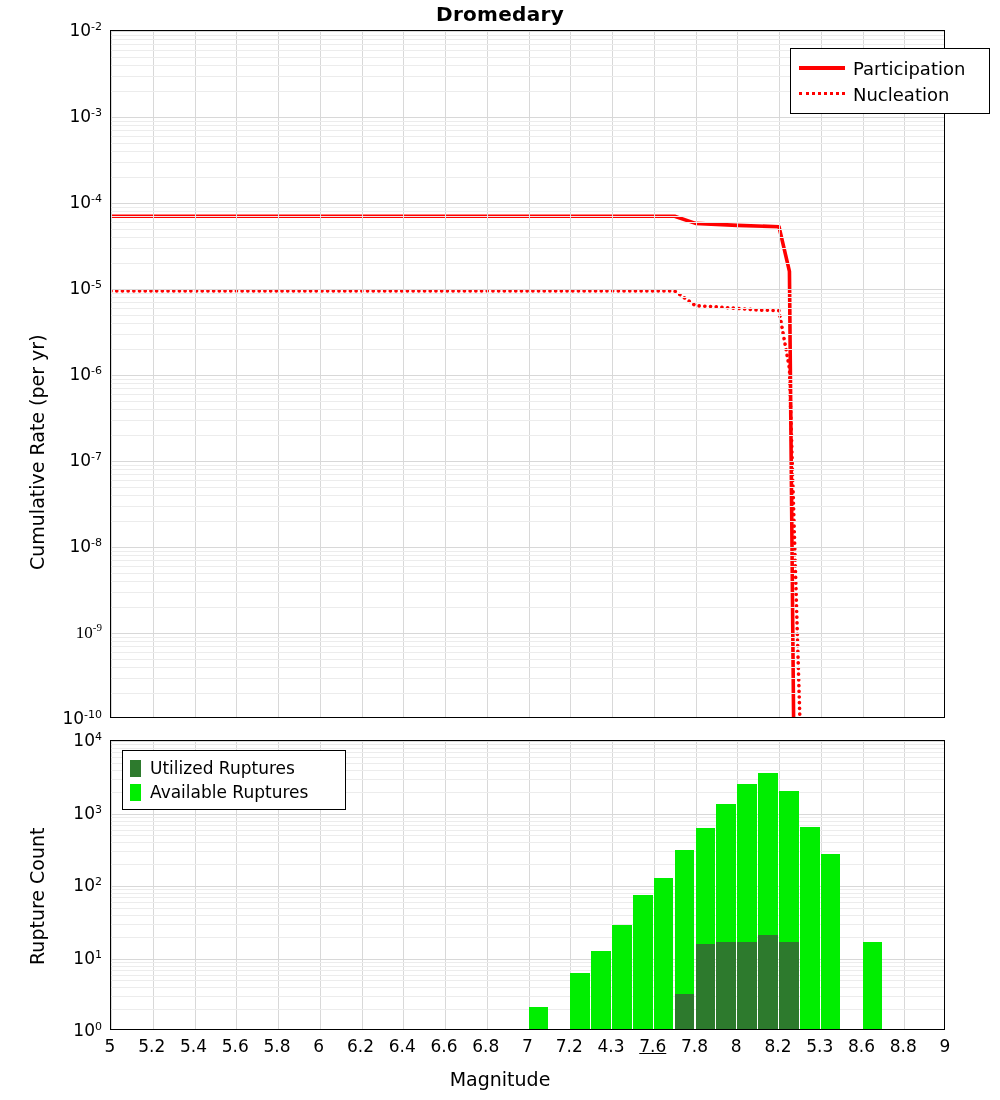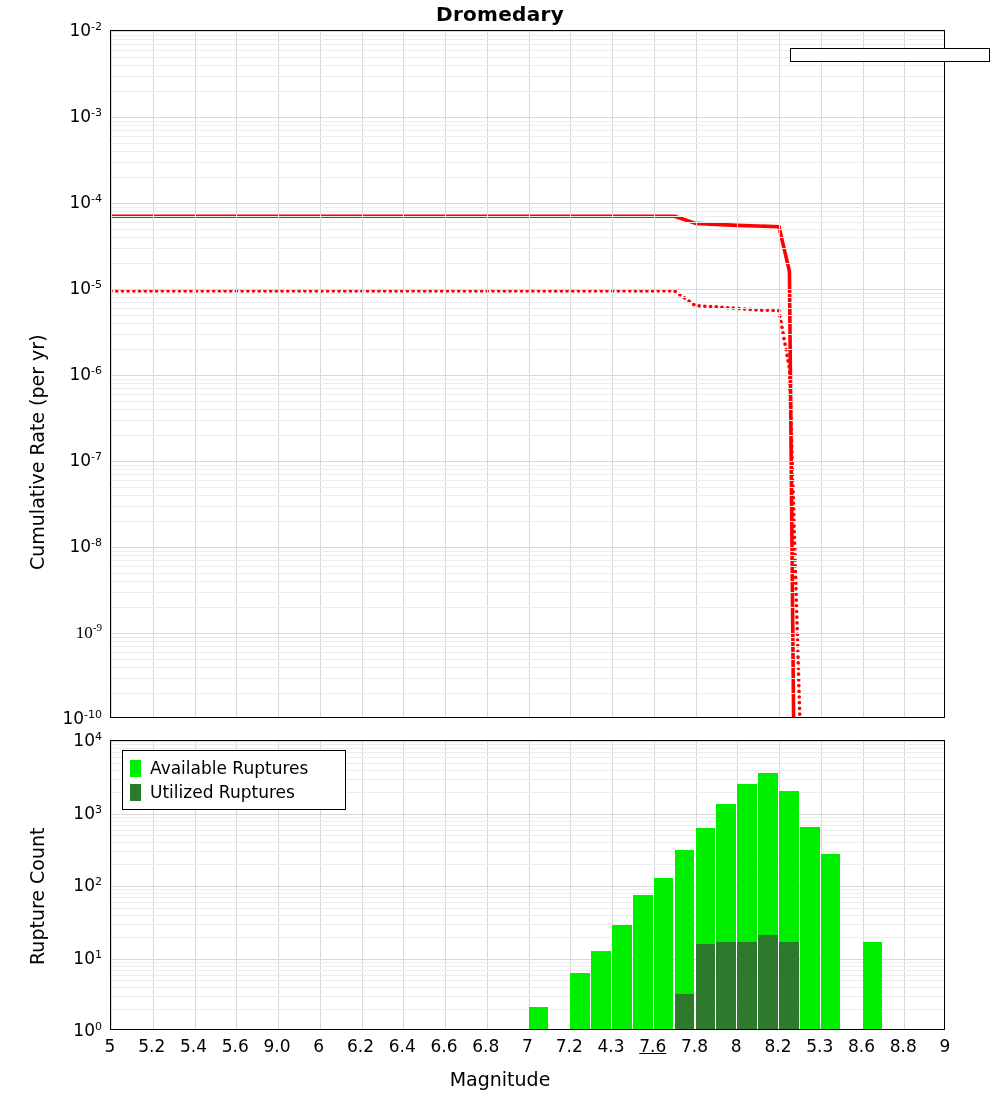--- a/index.html
+++ b/index.html
@@ -268,20 +268,32 @@
       <div class="tick-label y" style="left: 14px; width: 88px; top: 374px;">10<span class="exp">-6</span></div>
       <div class="tick-label y" style="left: 14px; width: 88px; top: 460px;">10<span class="exp">-7</span></div>
       <div class="tick-label y" style="left: 14px; width: 88px; top: 546px;">10<span class="exp">-8</span></div>
       <div class="tick-label y" style="left: 14px; width: 88px; top: 632px; font-family: Liberation Serif, serif;">10<span class="exp">-9</span></div>
       <div class="tick-label y" style="left: 14px; width: 88px; top: 718px;">10<span class="exp">-10</span></div>
     </div>
 
   <div class="axis-title-y" style="left:26px; top:570px;">Cumulative Rate (per yr)</div>
 
   <div class="legend-box" style="left:790px; top:48px; width:200px;">
+    <div class="legend-row">
+      <span class="legend-sample">
+          <span class="solid-line"></span>
+        </span>
+      <span class="legend-label">Participation</span>
+    </div>
+    <div class="legend-row">
+      <span class="legend-sample">
+          <span class="dotted-line"></span>
+        </span>
+      <span class="legend-label">Nucleation</span>
+    </div>
   </div>
 
   <div class="plot-frame" id="bottom-plot" style="left:110px; top:740px; width:835px; height:290px;">
   <div class="grid-line major-v" style="left: 0px; top: 0px; height: 290px;"></div>
       <div class="grid-line major-v" style="left: 41.75px; top: 0px; height: 290px;"></div>
       <div class="grid-line major-v" style="left: 83.5px; top: 0px; height: 290px;"></div>
       <div class="grid-line major-v" style="left: 125.25px; top: 0px; height: 290px;"></div>
       <div class="grid-line major-v" style="left: 167px; top: 0px; height: 290px;"></div>
       <div class="grid-line major-v" style="left: 208.75px; top: 0px; height: 290px;"></div>
       <div class="grid-line major-v" style="left: 250.5px; top: 0px; height: 290px;"></div>
@@ -392,21 +404,21 @@
       <div class="tick-label y" style="left: 14px; width: 88px; top: 812.5px;">10<span class="exp">3</span></div>
       <div class="tick-label y" style="left: 14px; width: 88px; top: 885px;">10<span class="exp">2</span></div>
       <div class="tick-label y" style="left: 14px; width: 88px; top: 957.5px;">10<span class="exp">1</span></div>
       <div class="tick-label y" style="left: 14px; width: 88px; top: 1030px;">10<span class="exp">0</span></div>
     </div>
   <div id="x-ticks">
       <div class="tick-label x" style="left: 110px; top: 1036px;">5</div>
       <div class="tick-label x" style="left: 151.75px; top: 1036px;">5.2</div>
       <div class="tick-label x" style="left: 193.5px; top: 1036px;">5.4</div>
       <div class="tick-label x" style="left: 235.25px; top: 1036px;">5.6</div>
-      <div class="tick-label x" style="left: 277px; top: 1036px;">9.0</div>
+      <div class="tick-label x" style="left: 277px; top: 1036px;">5.8</div>
       <div class="tick-label x" style="left: 318.75px; top: 1036px;">6</div>
       <div class="tick-label x" style="left: 360.5px; top: 1036px;">6.2</div>
       <div class="tick-label x" style="left: 402.25px; top: 1036px;">6.4</div>
       <div class="tick-label x" style="left: 444px; top: 1036px;">6.6</div>
       <div class="tick-label x" style="left: 485.75px; top: 1036px;">6.8</div>
       <div class="tick-label x" style="left: 527.5px; top: 1036px;">7</div>
       <div class="tick-label x" style="left: 569.25px; top: 1036px;">7.2</div>
       <div class="tick-label x" style="left: 611px; top: 1036px;">4.3</div>
       <div class="tick-label x" style="left: 652.75px; top: 1036px; text-decoration: underline;">7.6</div>
       <div class="tick-label x" style="left: 694.5px; top: 1036px;">7.8</div>
@@ -417,22 +429,22 @@
       <div class="tick-label x" style="left: 903.25px; top: 1036px;">8.8</div>
       <div class="tick-label x" style="left: 945px; top: 1036px;">9</div>
     </div>
 
   <div class="axis-title-y" style="left:26px; top:965px;">Rupture Count</div>
 
   <div class="axis-title-x" style="top:1068px;">Magnitude</div>
 
   <div class="legend-box bars" style="left:122px; top:750px; width:224px;">
     <div class="legend-row">
+      <span class="legend-swatch" style="background:#2d7a2d;"></span>
+      <span class="legend-label">Utilized Ruptures</span>
+    </div>
+    <div class="legend-row">
       <span class="legend-swatch" style="background:#00ee00;"></span>
       <span class="legend-label">Available Ruptures</span>
     </div>
-    <div class="legend-row">
-      <span class="legend-swatch" style="background:#2d7a2d;"></span>
-      <span class="legend-label">Utilized Ruptures</span>
-    </div>
   </div>
 
 </div>
 
 </body></html>

